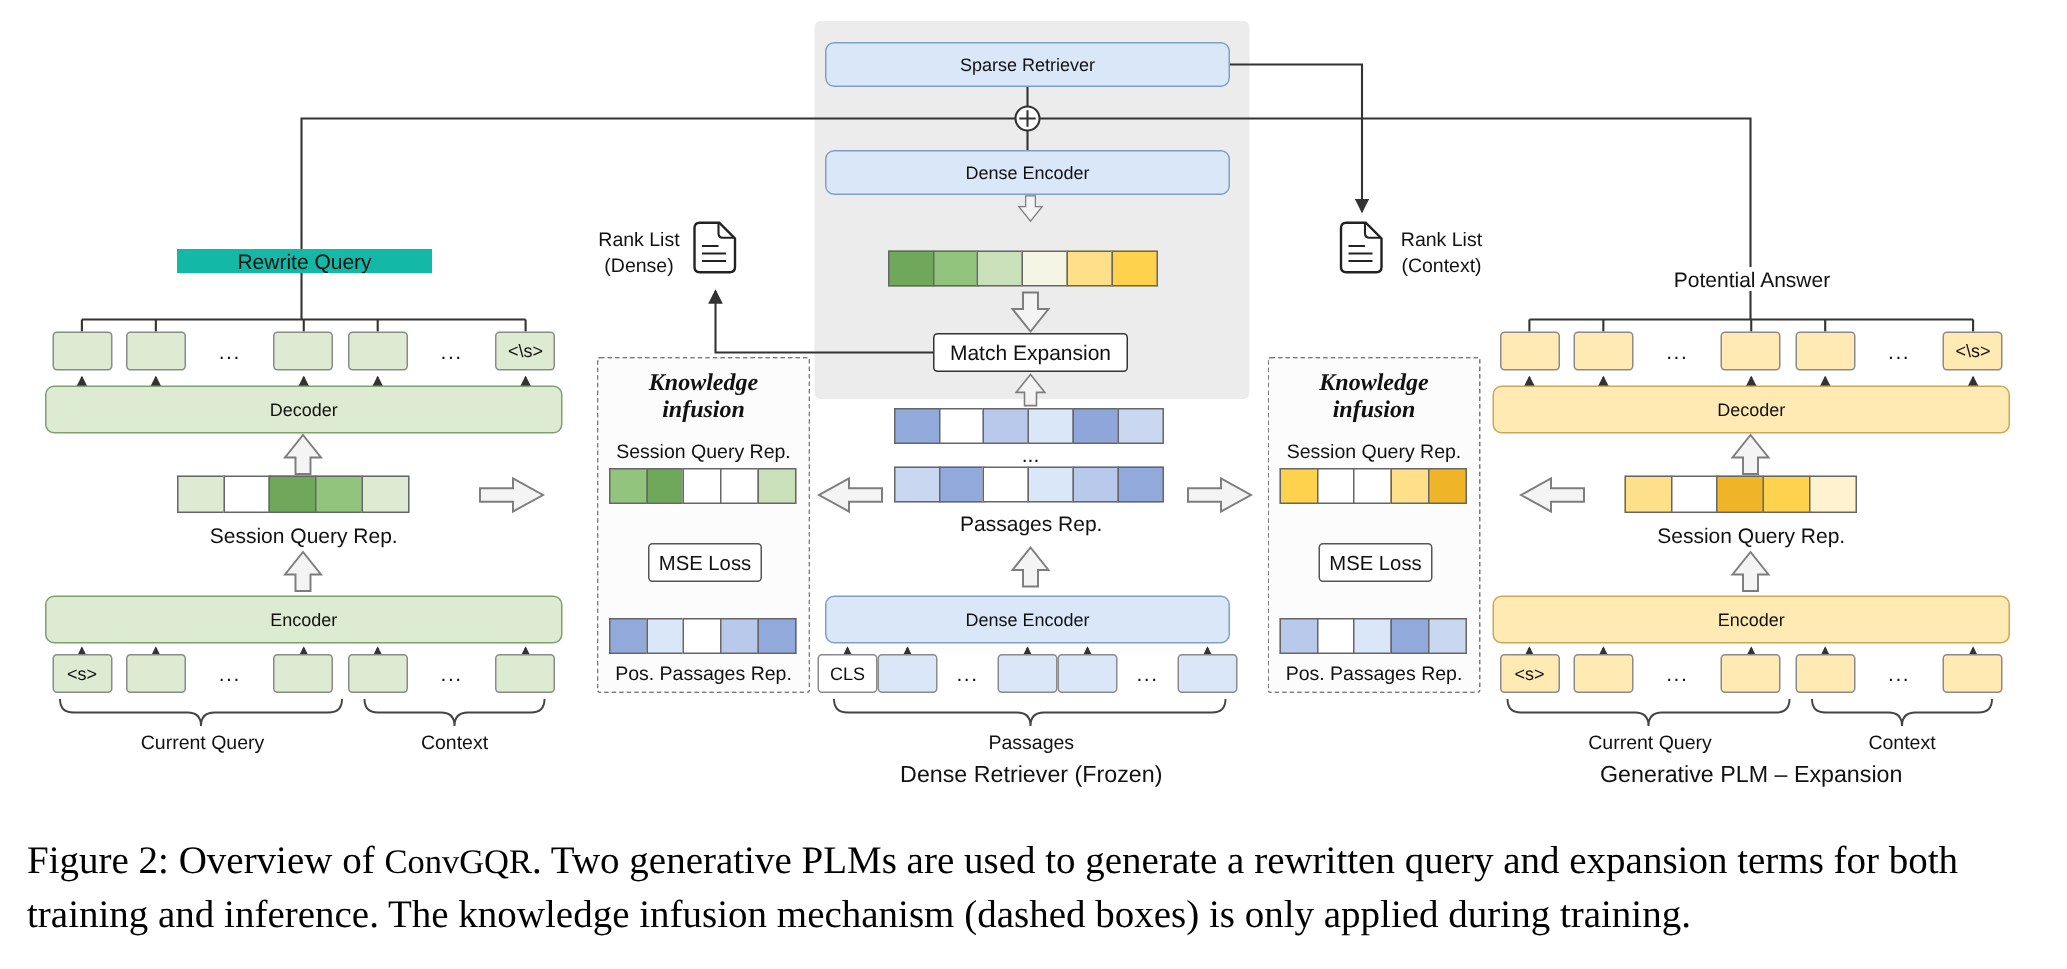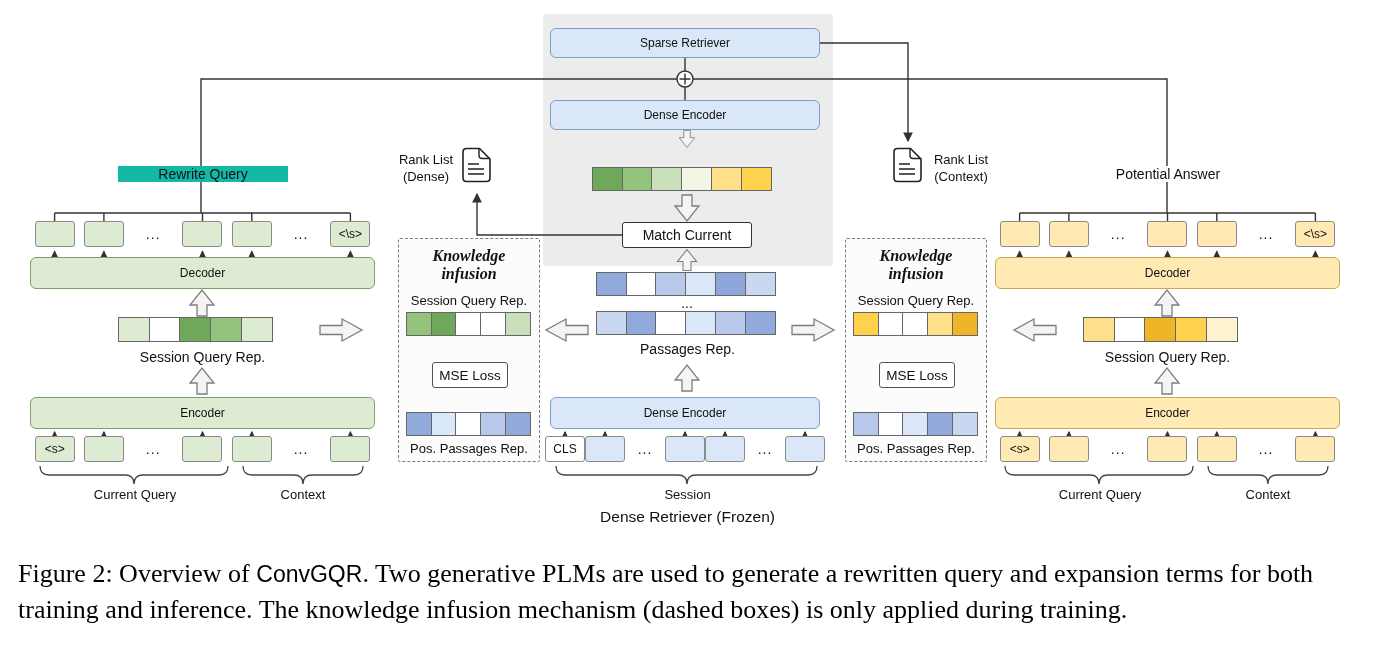--- a/index.html
+++ b/index.html
@@ -19,21 +19,21 @@
   .cells{position:absolute;display:flex}
   .cell{width:32px;height:25px;border:1.2px solid #666;margin-left:-1.2px;background:#fff}
   .cells.small .cell{width:26px;height:24px}
   .cells.six .cell{width:31px;height:24px}
   .lbl{position:absolute;text-align:center;font-size:14px}
   .small-lbl{position:absolute;text-align:center;font-size:13px}
   .title{position:absolute;text-align:center;font-size:15.5px}
   .dashed{position:absolute;border:1.5px dashed #7a7a7a;background:#fcfcfc;border-radius:2px}
   .ki-title{position:absolute;text-align:center;font-weight:bold;font-style:italic;font-family:"Liberation Serif",serif;font-size:16px;line-height:1.15}
   .caption{position:absolute;font-family:"Liberation Serif",serif;font-size:26px;line-height:1.4;color:#000}
-  .caption .mono{font-family:Liberation Sans, sans-serif;font-size:23px}
+  .caption .mono{font-family:Liberation Serif, serif;font-size:23px}
 </style>
 </head>
 <body>
 
 <div class="canvas">
 
   <div class="panel" style="left:543px;top:14px;width:290px;height:252px"></div>
 
   <svg class="overlay" width="1378" height="646" viewBox="0 0 1378 646">
     <defs>
@@ -218,21 +218,21 @@
   <div class="bigbox blue" style="left:550px;top:28px;width:270px;height:30px">Sparse Retriever</div>
   <div class="bigbox blue" style="left:550px;top:100px;width:270px;height:30px">Dense Encoder</div>
   <div class="cells six" style="left:593px;top:167px">
       <span class="cell" style="background: rgb(111, 168, 90);"></span>
       <span class="cell" style="background: rgb(147, 196, 125);"></span>
       <span class="cell" style="background: rgb(201, 224, 187);"></span>
       <span class="cell" style="background: rgb(245, 245, 230);"></span>
       <span class="cell" style="background: rgb(255, 224, 138);"></span>
       <span class="cell" style="background: rgb(255, 210, 77);"></span>
     </div>
-  <div class="whitebox" style="left:622px;top:222px;width:130px;height:26px;font-size:14px;border-color:#333">Match Current</div>
+  <div class="whitebox" style="left:622px;top:222px;width:130px;height:26px;font-size:14px;border-color:#333">Match Expansion</div>
   <div class="cells six" style="left:597px;top:272px">
       <span class="cell" style="background: rgb(146, 169, 220);"></span>
       <span class="cell" style="background: rgb(255, 255, 255);"></span>
       <span class="cell" style="background: rgb(185, 201, 236);"></span>
       <span class="cell" style="background: rgb(217, 231, 248);"></span>
       <span class="cell" style="background: rgb(143, 166, 218);"></span>
       <span class="cell" style="background: rgb(201, 215, 240);"></span>
     </div>
   <div class="lbl" style="left:647px;top:295px;width:80px">...</div>
   <div class="cells six" style="left:597px;top:311px">
@@ -261,21 +261,21 @@
       <span class="tokcell">
         <span class="tok" style="background: rgb(217, 231, 248);"></span>
       </span>
       <span class="tokcell">
         <span class="dots">...</span>
       </span>
       <span class="tokcell">
         <span class="tok" style="background: rgb(217, 231, 248);"></span>
       </span>
     </div>
-  <div class="small-lbl" style="left:640px;top:487px;width:95px">Session</div>
+  <div class="small-lbl" style="left:640px;top:487px;width:95px">Passages</div>
   <div class="title" style="left:590px;top:508px;width:195px">Dense Retriever (Frozen)</div>
 
   <div class="small-lbl" style="left:926px;top:152px;width:70px;line-height:1.3">
     <div>Rank List</div>
     <div>(Context)</div>
   </div>
   <div class="dashed" style="left:845px;top:238px;width:142px;height:224px"></div>
   <div class="ki-title" style="left:845px;top:247px;width:142px">
     <div>Knowledge</div>
     <div>infusion</div>
@@ -291,21 +291,21 @@
   <div class="whitebox" style="left:879px;top:362px;width:76px;height:26px">MSE Loss</div>
   <div class="cells small" style="left:854px;top:412px">
       <span class="cell" style="background: rgb(185, 201, 236);"></span>
       <span class="cell" style="background: rgb(255, 255, 255);"></span>
       <span class="cell" style="background: rgb(217, 231, 248);"></span>
       <span class="cell" style="background: rgb(146, 169, 220);"></span>
       <span class="cell" style="background: rgb(201, 215, 240);"></span>
     </div>
   <div class="small-lbl" style="left:847px;top:441px;width:138px">Pos. Passages Rep.</div>
 
-  <div class="lbl" style="left:1083px;top:166px;width:170px;background:#fff">Potential Answer</div>
+  <div class="lbl" style="left:1083px;top:178px;width:170px;background:#fff">Potential Answer</div>
   <div class="tokrow" style="left:995px;top:221px;width:345px;height:26px">
       <span class="tokcell">
         <span class="tok" style="background: rgb(255, 234, 179);"></span>
       </span>
       <span class="tokcell">
         <span class="tok" style="background: rgb(255, 234, 179);"></span>
       </span>
       <span class="tokcell">
         <span class="dots">...</span>
       </span>
@@ -350,18 +350,19 @@
       </span>
       <span class="tokcell">
         <span class="dots">...</span>
       </span>
       <span class="tokcell">
         <span class="tok" style="background: rgb(255, 234, 179);"></span>
       </span>
     </div>
   <div class="small-lbl" style="left:1040px;top:487px;width:120px">Current Query</div>
   <div class="small-lbl" style="left:1223px;top:487px;width:90px">Context</div>
+  <div class="title" style="left:1025px;top:508px;width:285px">Generative PLM – Expansion</div>
 
   <div class="caption" style="left:18px;top:556px;width:1345px">
     <span>Figure 2: Overview of </span><span class="mono">ConvGQR</span><span>. Two generative PLMs are used to generate a rewritten query and expansion terms for both training and inference. The knowledge infusion mechanism (dashed boxes) is only applied during training.</span>
   </div>
 
 </div>
 
 </body></html>

